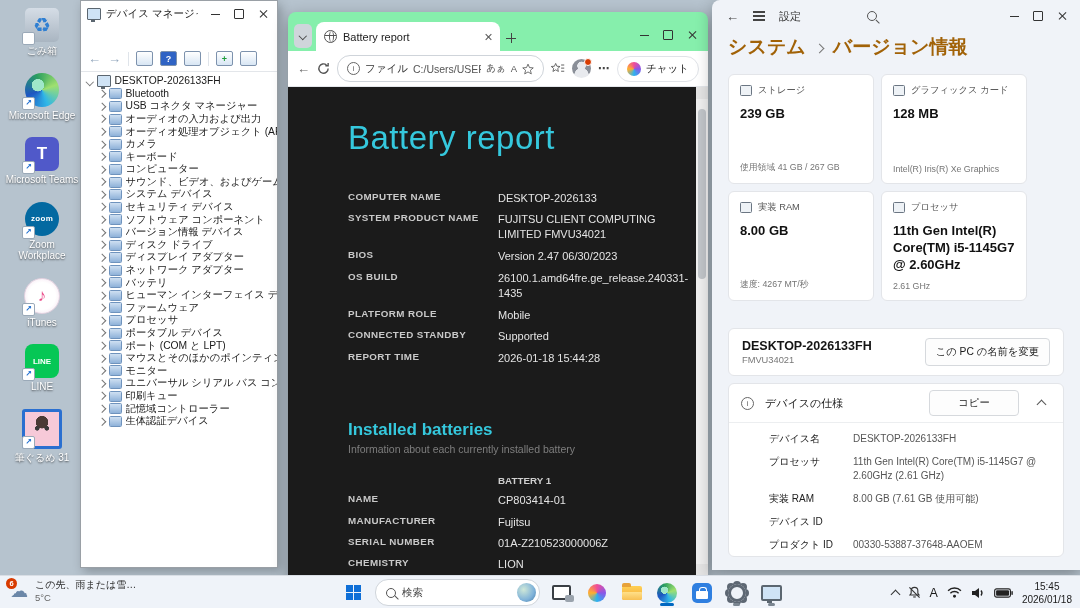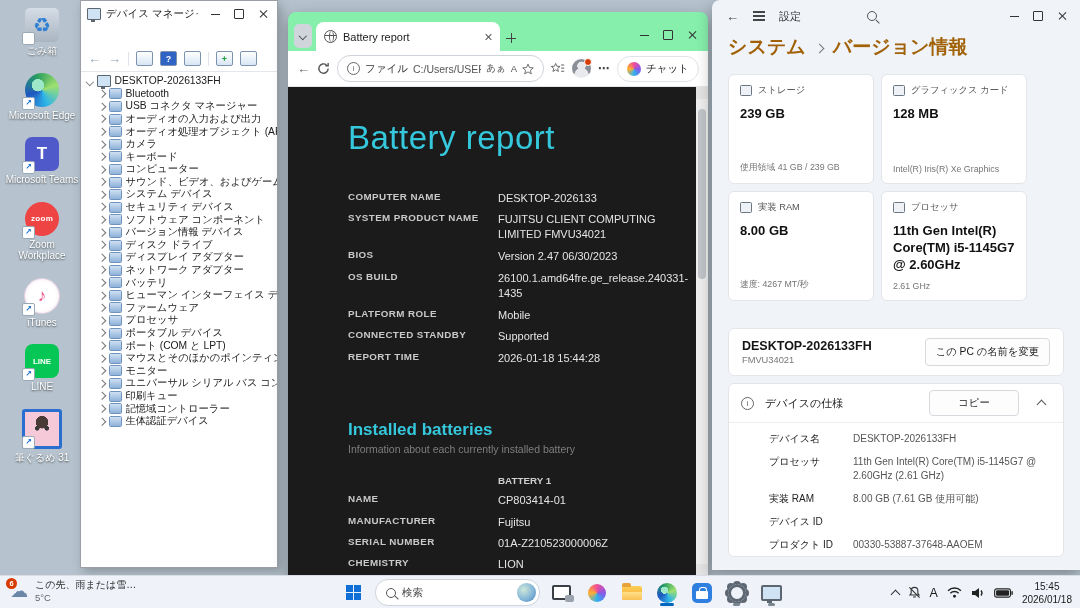--- a/index.html
+++ b/index.html
@@ -8,21 +8,21 @@
 
   
   .desktop-icons{position:absolute;left:4px;top:8px;width:76px;display:flex;flex-direction:column;gap:16px;align-items:center;}
   .dicon{width:74px;display:flex;flex-direction:column;align-items:center;gap:3px;cursor:default;}
   .dicon-img{width:34px;height:34px;position:relative;display:flex;align-items:center;justify-content:center;font-weight:bold;color:#fff;}
   .dicon-label{font-size:10px;color:#fff;text-shadow:0 1px 2px rgba(0,0,0,.65);text-align:center;line-height:1.15;}
   .sc-arrow{position:absolute;left:-3px;bottom:-3px;width:11px;height:11px;background:#fff;border:1px solid #9aa9b8;border-radius:2px;color:#1f6fd0;font-size:8px;line-height:10px;text-align:center;font-weight:bold;}
   .dicon:nth-of-type(1) .dicon-img{background:linear-gradient(#d5dde6,#a9b5c1);border-radius:5px;color:#2f7fd2;font-size:20px;}
   .dicon:nth-of-type(2) .dicon-img{border-radius:50%;background:radial-gradient(circle at 38% 36%,#9fe7c9 0 20%,rgba(0,0,0,0) 21%),conic-gradient(from 160deg,#2fb6e8,#1d56c2,#2a9e5f,#9fe06f,#2fb6e8);}
   .dicon:nth-of-type(3) .dicon-img{background:#5059c9;border-radius:7px;font-size:17px;}
-  .dicon:nth-of-type(4) .dicon-img{background:#ef4444;border-radius:50%;font-size:8px;letter-spacing:.3px;}
+  .dicon:nth-of-type(4) .dicon-img{background:#0369a1;border-radius:50%;font-size:8px;letter-spacing:.3px;}
   .dicon:nth-of-type(5) .dicon-img{background:radial-gradient(circle,#ffffff 56%,#f2dcec);border:1px solid #e3d2e0;border-radius:50%;color:#ea4c89;font-size:17px;}
   .dicon:nth-of-type(6) .dicon-img{background:#06c755;border-radius:8px;font-size:8px;}
   .dicon:nth-of-type(7) .dicon-img{background:radial-gradient(circle at 36% 48%,#3a3a3a 2px,rgba(0,0,0,0) 2.6px),radial-gradient(circle at 64% 48%,#3a3a3a 2px,rgba(0,0,0,0) 2.6px),radial-gradient(circle at 50% 30%,#4a3a35 6px,rgba(0,0,0,0) 6.5px),#f6c9d8;border:3px solid #2a6fd0;border-radius:3px;}
 
   
   .win-controls{display:flex;align-items:center;}
   .wbtn{width:24px;height:20px;display:flex;align-items:center;justify-content:center;position:relative;}
   .wbtn .min-g{width:9px;height:1px;background:#333;}
   .wbtn .max-g{width:8px;height:8px;border:1px solid #333;border-radius:1px;}
   .close-g{position:relative;width:10px;height:10px;}
@@ -553,21 +553,21 @@
     </div>
     <div class="set-body">
       <div class="cards">
 
       <div class="card">
           <div class="card-head">
             <span class="chip-ico"></span>
             <span>ストレージ</span>
           </div>
           <div class="card-value">239 GB</div>
-          <div class="card-foot">使用領域 41 GB / 239 GB</div>
+          <div class="card-foot">使用領域 41 GB / 267 GB</div>
         </div>
           <div class="card">
           <div class="card-head">
             <span class="chip-ico"></span>
             <span>グラフィックス カード</span>
           </div>
           <div class="card-value">128 MB</div>
           <div class="card-foot">Intel(R) Iris(R) Xe Graphics</div>
         </div>
           <div class="card">

